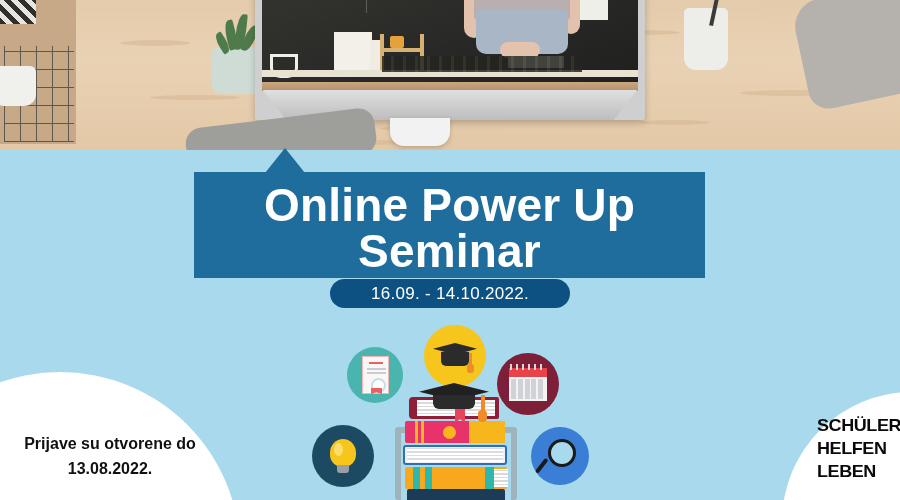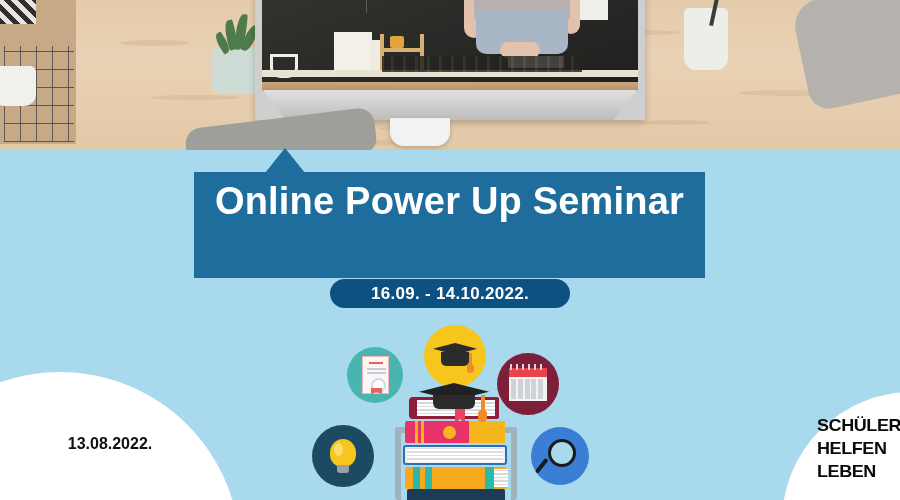--- a/index.html
+++ b/index.html
@@ -149,28 +149,28 @@
     border-left:20px solid transparent;border-right:20px solid transparent;
     border-bottom:25px solid #1f6d9c;
   }
   .banner .line{
     color:#ffffff;
     text-align:center;
     font-weight:bold;
     letter-spacing:.2px;
     line-height:1;
   }
-  .banner .l1{position:absolute;left:0;top:10px;width:511px;font-size:38px;}
+  .banner .l1{position:absolute;left:0;top:10px;width:511px;font-size:46px;}
   .banner .l2{position:absolute;left:0;top:56px;width:511px;font-size:38px;}
 
   
   .date-pill{
     position:absolute;left:330px;top:279px;width:240px;height:29px;
     background:#0d5183;border-radius:15px;
-    color:#fff;font-size:17px;font-weight:bold;
+    color:#fff;font-size:17px;font-weight:normal;
     display:flex;align-items:center;justify-content:center;
     letter-spacing:.3px;
   }
 
   
   .icon-circle{position:absolute;border-radius:50%;}
 
   .ic-cert{left:347px;top:347px;width:56px;height:56px;background:#4ab5ae;}
   .cert-doc{position:absolute;left:15px;top:9px;width:27px;height:38px;background:#fdf6f6;border:1px solid #f0b8b8;box-sizing:border-box;}
   .cert-l1{position:absolute;left:6px;top:5px;width:14px;height:2px;background:#e8635f;}
@@ -379,20 +379,21 @@
     <div class="bk bk1"></div>
     <div class="bk1p"></div>
     <div class="bk1m"></div>
     <div class="cap2-board"></div>
     <div class="cap2-base"></div>
     <div class="cap2-tassel"></div>
     <div class="cap2-knot"></div>
   </div>
 
   <div class="bl-text">
+    <div>Prijave su otvorene do</div>
     <div>13.08.2022.</div>
   </div>
 
   <div class="logo">
     <span>SCHÜLER</span>
     <span>HELFEN</span>
     <span>LEBEN</span>
   </div>
 
 </div>

